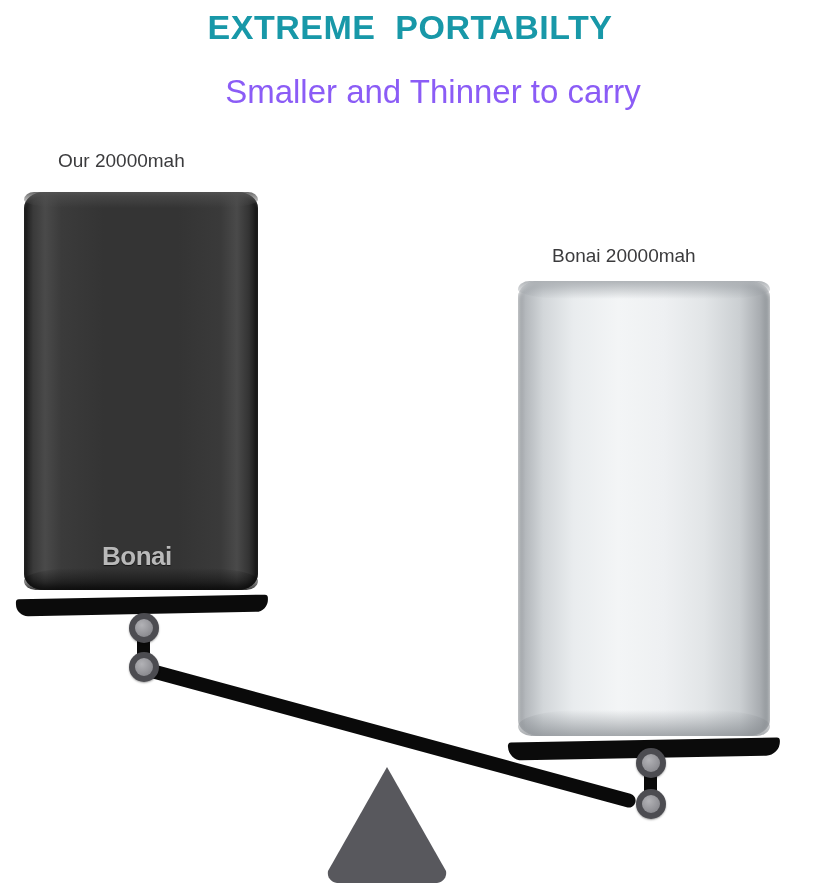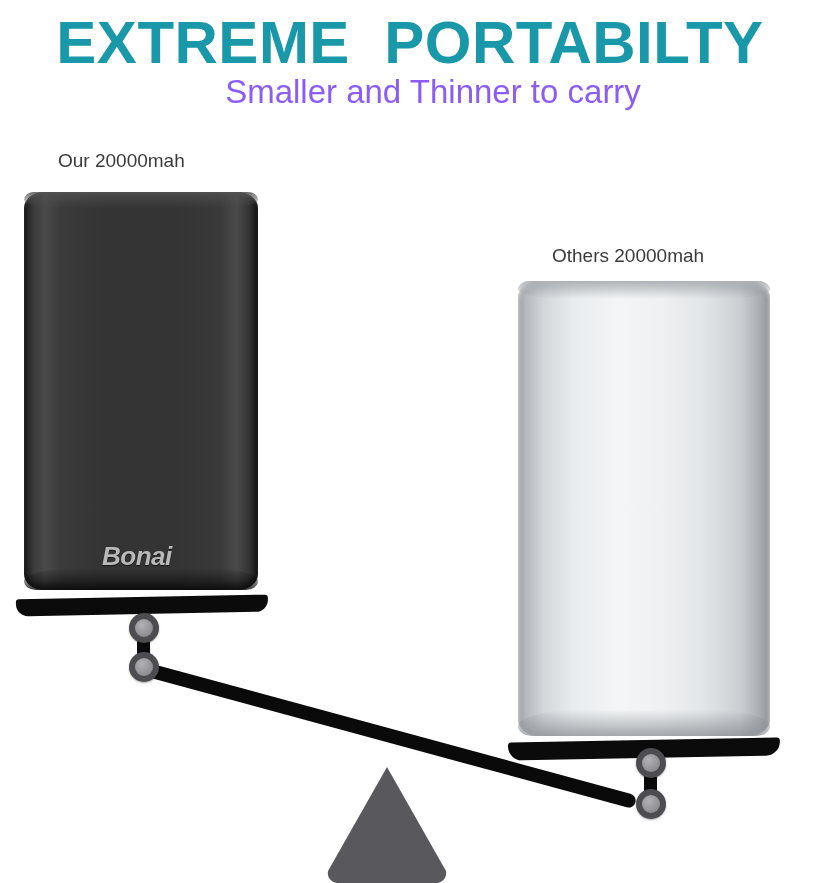--- a/index.html
+++ b/index.html
@@ -18,21 +18,21 @@
     overflow: hidden;
   }
 
   
   .title {
     position: absolute;
     left: 0;
     top: 8px;
     width: 820px;
     text-align: center;
-    font-size: 60px;
+    font-size: 34px;
     font-weight: bold;
     letter-spacing: 0.5px;
     color: #1898a8;
     white-space: pre;
   }
   .subtitle {
     position: absolute;
     left: 0;
     top: 73px;
     width: 796px;
@@ -91,21 +91,20 @@
     height: 22px;
     border-radius: 40% 40% 20px 20px / 100% 100% 16px 16px;
     background: linear-gradient(to top, rgba(10,10,10,0.8), rgba(30,30,30,0));
   }
   #bonai-logo {
     position: absolute;
     left: 102px;
     top: 541px;
     font-size: 26px;
     font-weight: bold;
-    font-style: italic;
     color: #b9b9b9;
     letter-spacing: -0.5px;
     text-shadow: 0 1px 1px rgba(0,0,0,0.6);
   }
 
   
   #bank-silver {
     position: absolute;
     left: 518px;
     top: 281px;
@@ -235,21 +234,21 @@
 </style>
 </head>
 <body>
 
 <div id="stage">
 
   <div class="title">EXTREME  PORTABILTY</div>
   <div class="subtitle">Smaller and Thinner to carry</div>
 
   <div class="prod-label" id="label-ours">Our 20000mah</div>
-  <div class="prod-label" id="label-other">Others 20000mah</div>
+  <div class="prod-label" id="label-other">Bonai 20000mah</div>
 
   <div id="bank-black"></div>
   <div id="bonai-logo">Bonai</div>
 
   <div id="bank-silver"></div>
 
   <div class="tray" id="tray-left"></div>
   <div class="tray" id="tray-right"></div>
 
   <div class="hanger" id="hanger-left"></div>

